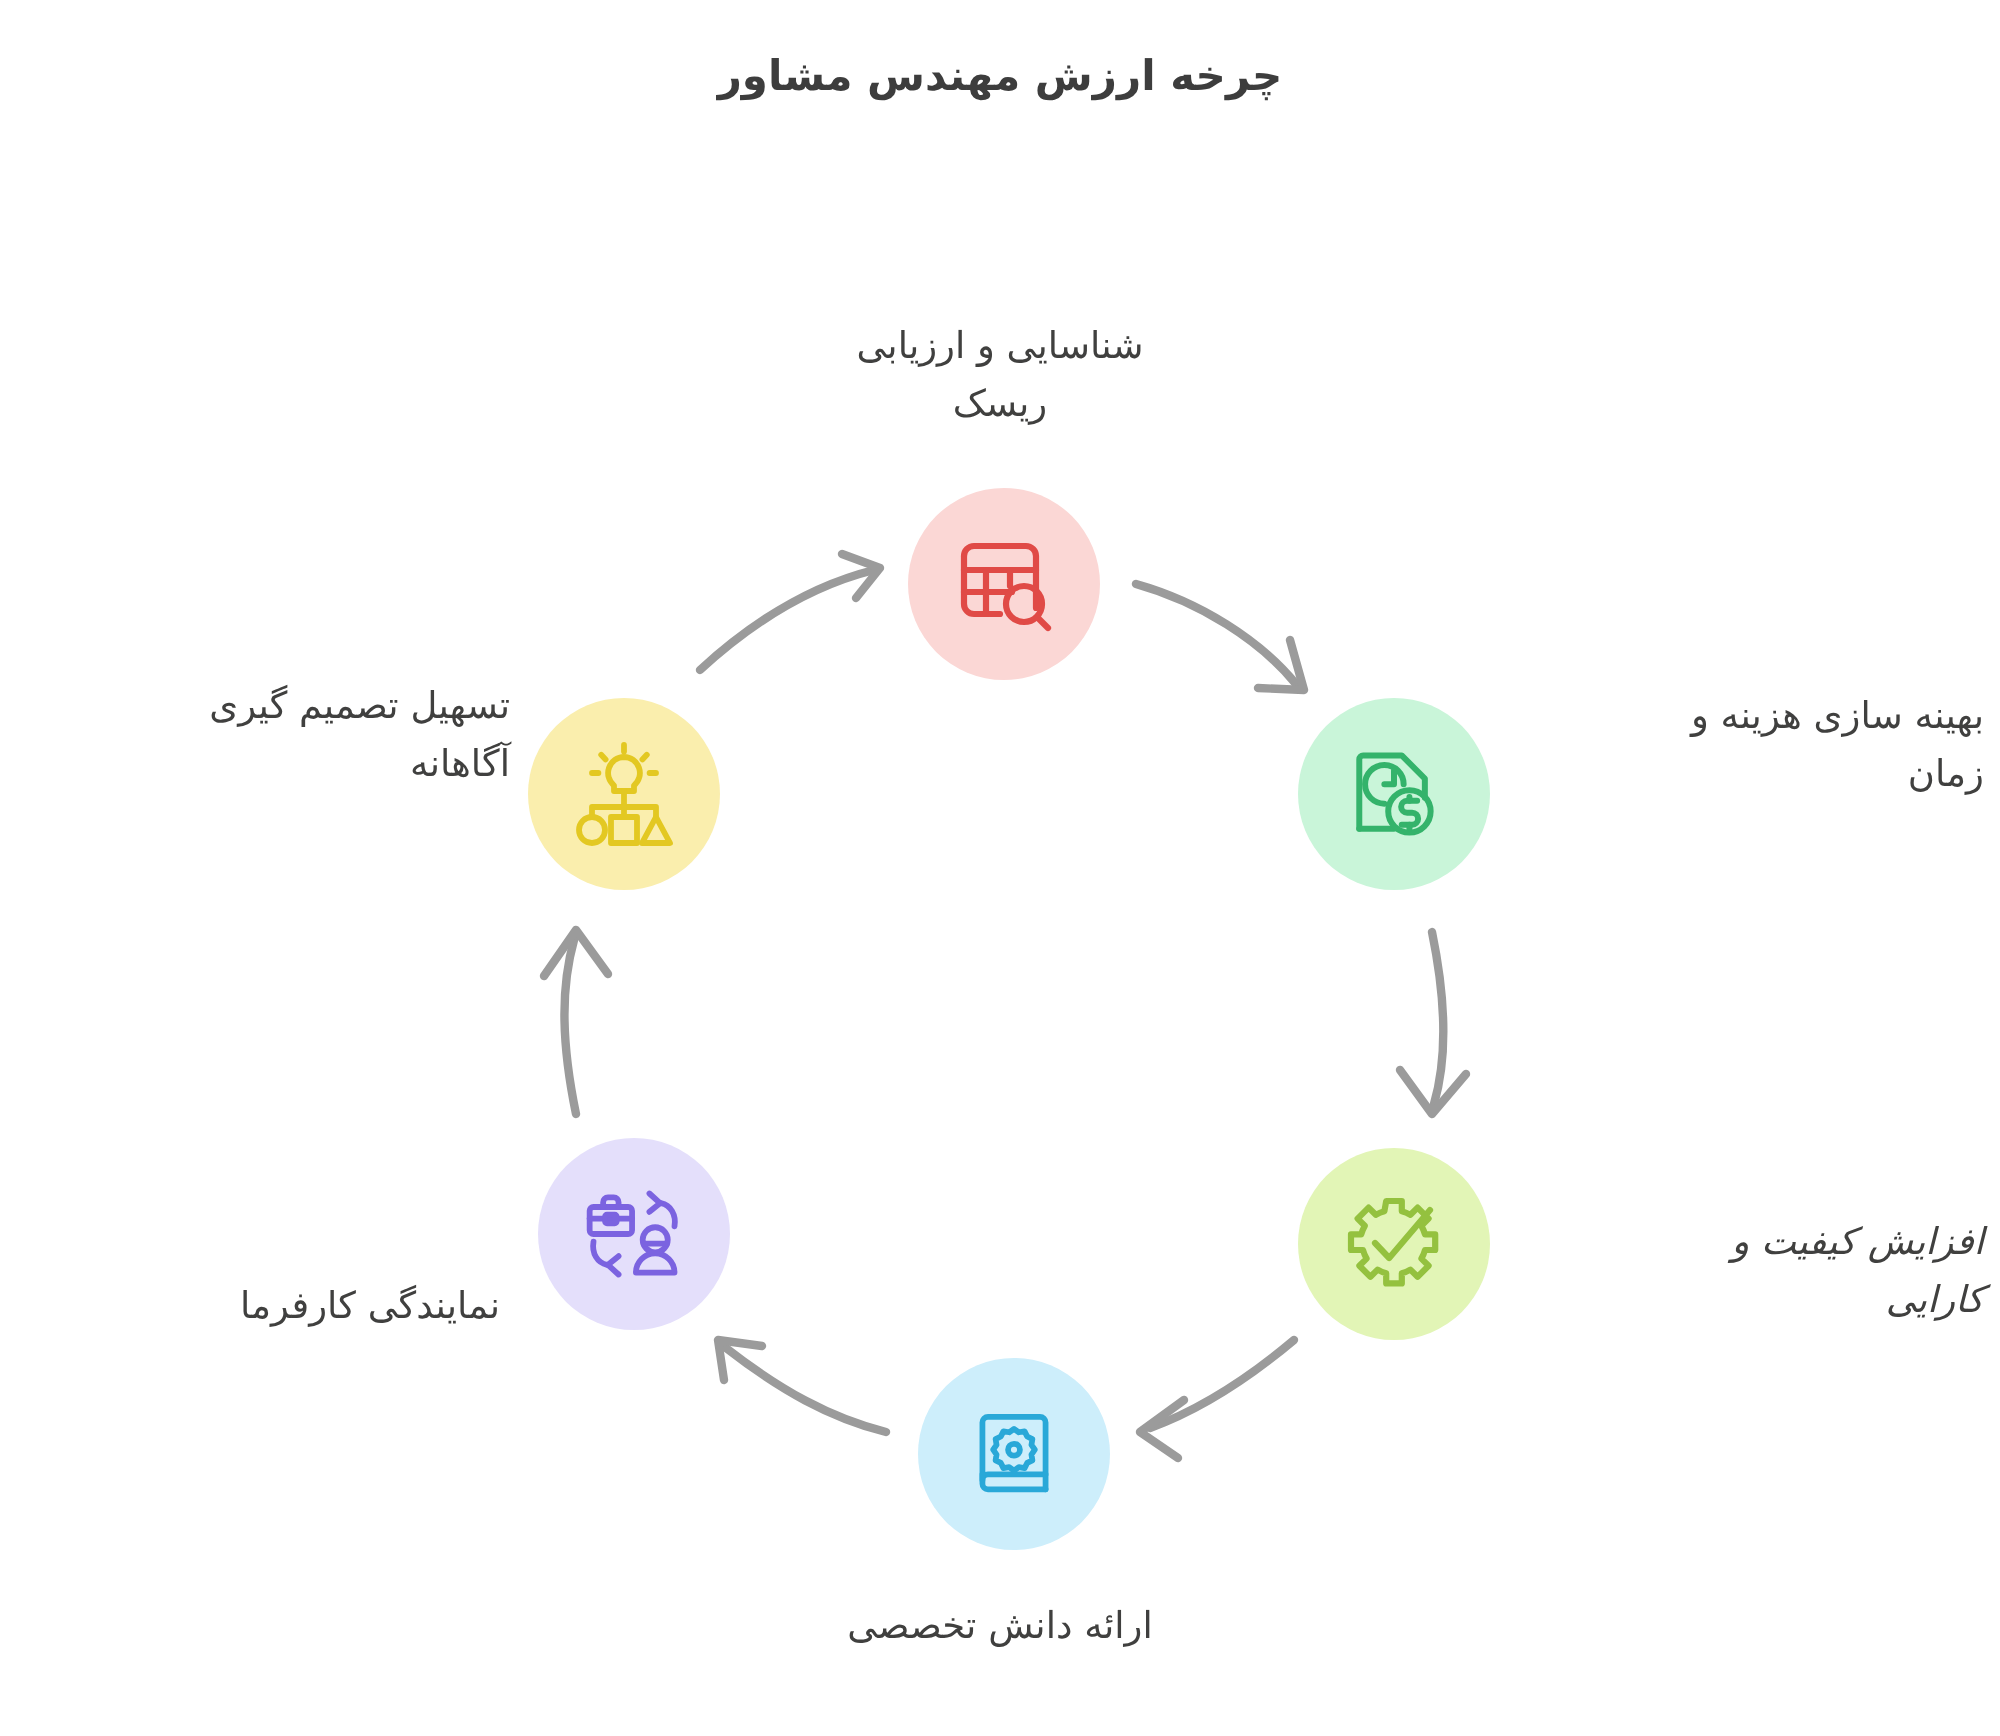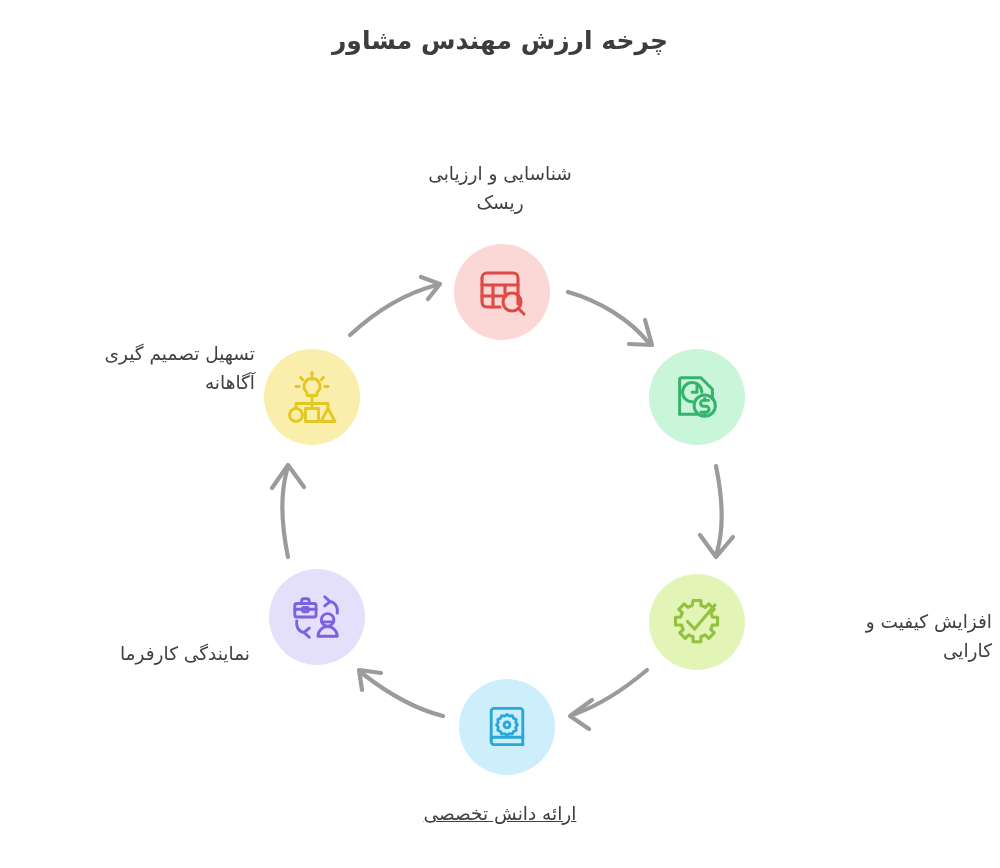--- a/index.html
+++ b/index.html
@@ -14,21 +14,21 @@
     overflow: hidden;
     font-family: "DejaVu Sans", "Liberation Sans", sans-serif;
     color: #3c3c3c;
   }
   #page-title {
     position: absolute;
     top: 26px;
     left: 0;
     width: 1000px;
     text-align: center;
-    font-size: 25px;
+    font-size: 21px;
     font-weight: bold;
     color: #3d3d3d;
     letter-spacing: 0;
     direction: rtl;
   }
   #cycle {
     position: absolute;
     top: 0;
     left: 0;
     width: 1000px;
@@ -61,22 +61,22 @@
   
   #node-risk        { left: 454px; top: 244px; }
   #node-cost        { left: 649px; top: 349px; }
   #node-quality     { left: 649px; top: 574px; }
   #node-knowledge   { left: 459px; top: 679px; }
   #node-employer    { left: 269px; top: 569px; }
   #node-decision    { left: 264px; top: 349px; }
 
   #label-risk      { left: 365px; top: 160px; width: 270px; }
   #label-cost      { left: 752px; top: 345px; width: 240px; }
-  #label-quality   { left: 752px; top: 608px; width: 240px; }
-  #label-knowledge { left: 360px; top: 800px; width: 280px; text-decoration: underline; }
+  #label-quality   { left: 752px; top: 608px; width: 240px; font-style: italic; }
+  #label-knowledge { left: 360px; top: 800px; width: 280px; }
   #label-employer  { left: 10px;  top: 608px; width: 240px; margin-top: 32px; }
   #label-decision  { left: 10px;  top: 340px; width: 245px; }
 
   .arrows {
     position: absolute;
     left: 0; top: 0;
     width: 1000px; height: 868px;
     pointer-events: none;
   }
 </style>
@@ -150,20 +150,22 @@
         <path d="M10 46h18"></path>
         <path d="M23 33a10 10 0 1 1 10-10"></path>
         <path d="M23 23h5v-7"></path>
         <circle cx="36" cy="37" r="11"></circle>
         <path d="M40 31.5h-5.2a3.1 3.1 0 0 0 0 6.2h2.6a3.1 3.1 0 0 1 0 6.2H32"></path>
         <path d="M36 29.5v2"></path>
         <path d="M36 43.9v2"></path>
       </svg>
     </span>
   </div>
+  <div class="node-label label-right" id="label-cost">بهینه سازی هزینه و
+زمان</div>
 
   <div class="node" id="node-quality" style="background:#e2f5b6;">
     <span>
       <svg width="56" height="56" viewBox="0 0 56 56" fill="none" stroke="#94c13f" stroke-width="3.1" stroke-linecap="round" stroke-linejoin="round">
         <path d="M24.1 6.5h7.8v5.1a17 17 0 0 1 4.3 1.8l3.6-3.6 5.5 5.5-3.6 3.6a17 17 0 0 1 1.8 4.3h5.1v7.8h-5.1a17 17 0 0 1-1.8 4.3l3.6 3.6-5.5 5.5-3.6-3.6a17 17 0 0 1-4.3 1.8v5.1h-7.8v-5.1a17 17 0 0 1-4.3-1.8l-3.6 3.6-5.5-5.5 3.6-3.6a17 17 0 0 1-1.8-4.3H6.5v-7.8h5.1a17 17 0 0 1 1.8-4.3l-3.6-3.6 5.5-5.5 3.6 3.6a17 17 0 0 1 4.3-1.8z"></path>
         <path d="M18.5 27.5L25.6 35 46 11"></path>
       </svg>
     </span>
   </div>
   <div class="node-label label-right" id="label-quality">افزایش کیفیت و

